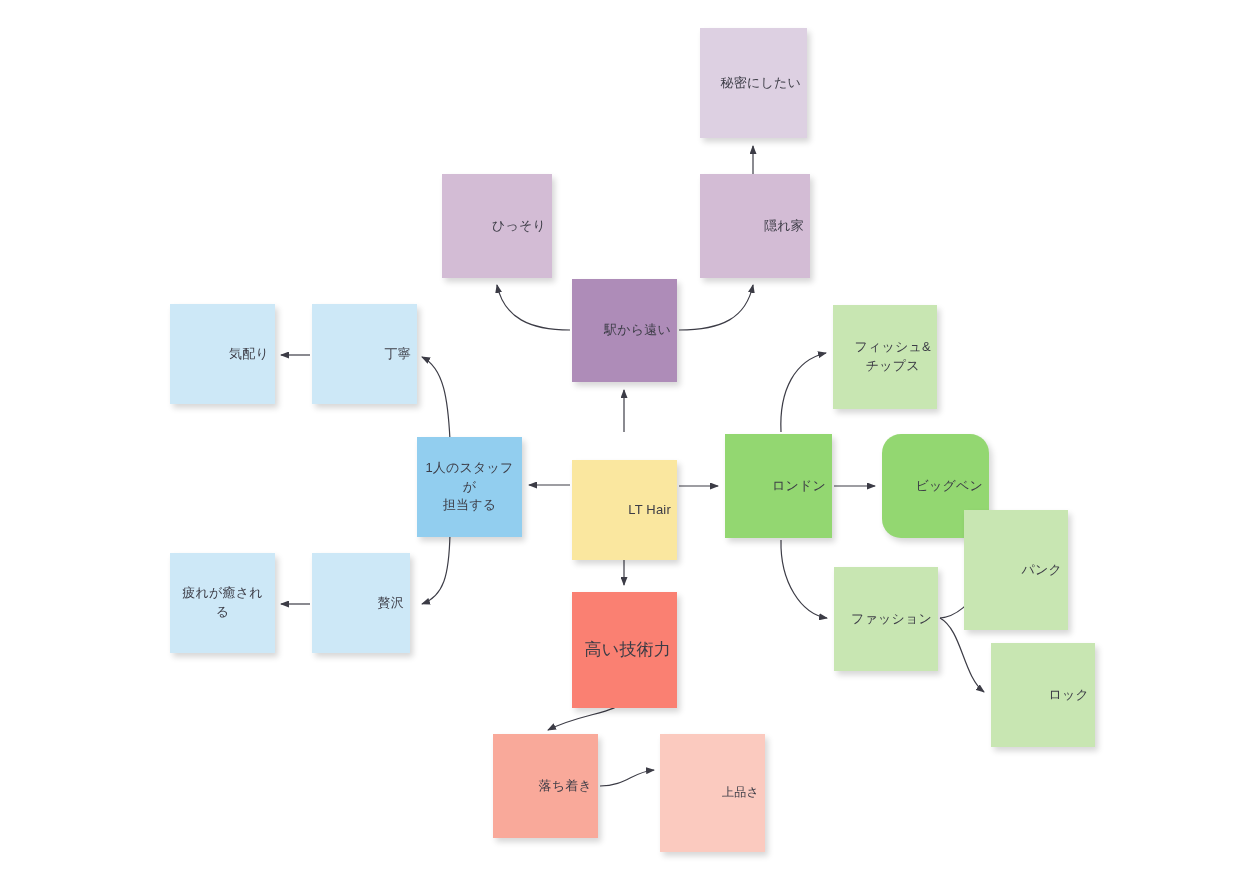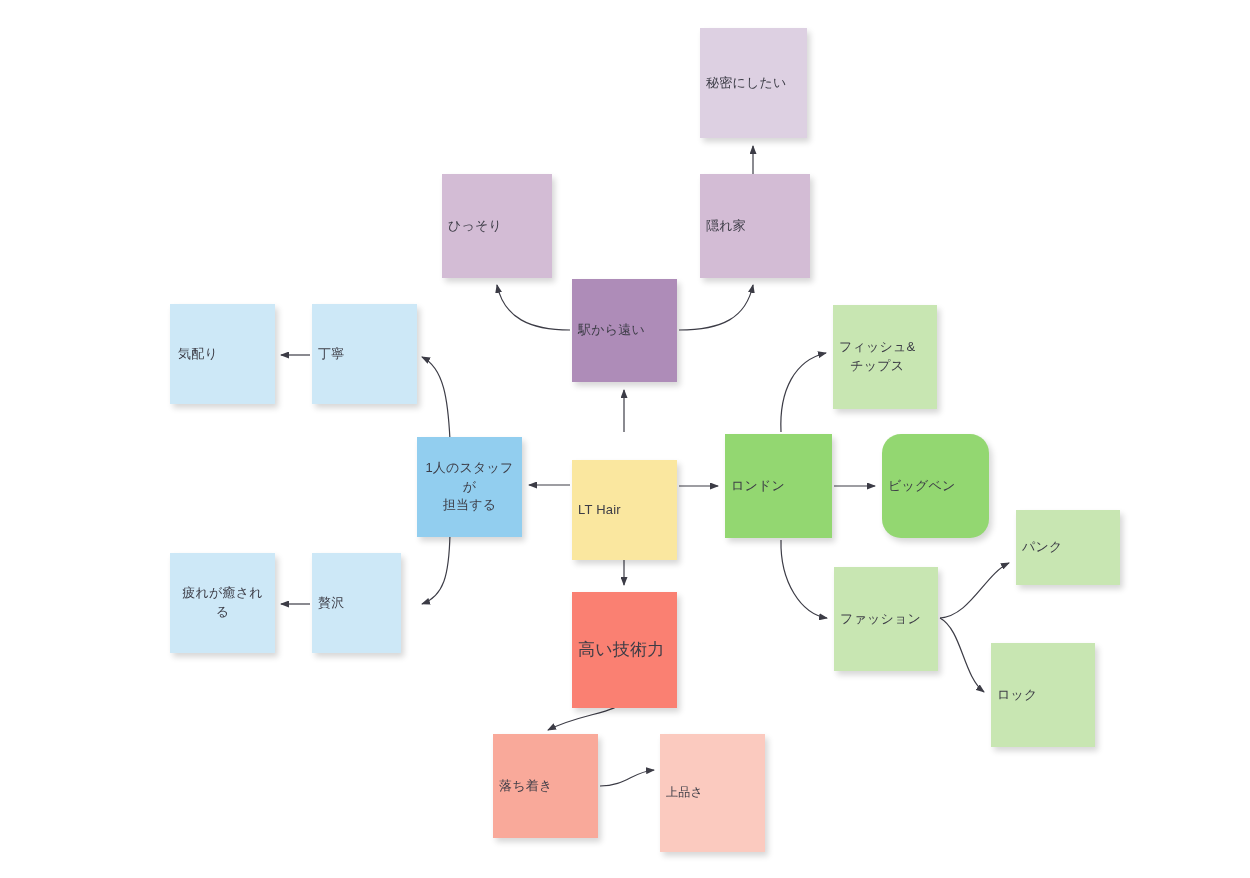--- a/index.html
+++ b/index.html
@@ -23,21 +23,21 @@
     top: 0;
     width: 1250px;
     height: 878px;
     pointer-events: none;
   }
   .node {
     position: absolute;
     box-sizing: border-box;
     display: flex;
     align-items: center;
-    justify-content: flex-start;
+    justify-content: flex-end;
     text-align: center;
     color: #3c3c46;
     font-size: 13px;
     line-height: 1.45;
     letter-spacing: 0.2px;
     padding: 4px 6px;
     box-shadow: 3px 4px 6px rgba(0,0,0,0.16);
     white-space: pre-line;
     user-select: none;
   }
@@ -78,31 +78,31 @@
         <path d="M 600 786 C 626 786 632 772 654 770" fill="none" stroke="#3c3c46" stroke-width="1.2" marker-end="url(#arrowhead)"></path>
       </g>
   </svg>
 
   <div id="nodes-group">
       <div class="node" style="left: 572px; top: 434px; width: 105px; height: 100px; background: rgb(250, 231, 159); font-size: 13px; color: rgb(60, 60, 70); margin-top: 26px;"><span class="node-label">LT Hair</span></div>
       <div class="node" style="left: 417px; top: 437px; width: 105px; height: 100px; background: rgb(146, 206, 239); font-size: 13px; color: rgb(60, 60, 70);"><span class="node-label">1人のスタッフが
 担当する</span></div>
       <div class="node" style="left: 312px; top: 304px; width: 105px; height: 100px; background: rgb(205, 232, 247); font-size: 13px; color: rgb(60, 60, 70);"><span class="node-label">丁寧</span></div>
       <div class="node" style="left: 170px; top: 304px; width: 105px; height: 100px; background: rgb(205, 232, 247); font-size: 13px; color: rgb(60, 60, 70); padding-left: 8px;"><span class="node-label">気配り</span></div>
-      <div class="node" style="left: 312px; top: 553px; width: 89px; height: 100px; background: rgb(205, 232, 247); font-size: 13px; color: rgb(60, 60, 70);"><span class="node-label">贅沢</span></div>
+      <div class="node" style="left: 312px; top: 553px; width: 98px; height: 100px; background: rgb(205, 232, 247); font-size: 13px; color: rgb(60, 60, 70);"><span class="node-label">贅沢</span></div>
       <div class="node" style="left: 170px; top: 553px; width: 105px; height: 100px; background: rgb(205, 232, 247); font-size: 13px; color: rgb(60, 60, 70);"><span class="node-label">疲れが癒される</span></div>
       <div class="node" style="left: 572px; top: 279px; width: 105px; height: 103px; background: rgb(174, 140, 184); font-size: 13px; color: rgb(60, 60, 70);"><span class="node-label">駅から遠い</span></div>
       <div class="node" style="left: 442px; top: 174px; width: 110px; height: 104px; background: rgb(211, 188, 213); font-size: 13px; color: rgb(60, 60, 70);"><span class="node-label">ひっそり</span></div>
       <div class="node" style="left: 700px; top: 174px; width: 110px; height: 104px; background: rgb(211, 188, 213); font-size: 13px; color: rgb(60, 60, 70);"><span class="node-label">隠れ家</span></div>
       <div class="node" style="left: 700px; top: 28px; width: 107px; height: 110px; background: rgb(221, 208, 226); font-size: 13px; color: rgb(60, 60, 70);"><span class="node-label">秘密にしたい</span></div>
       <div class="node" style="left: 725px; top: 434px; width: 107px; height: 104px; background: rgb(147, 215, 113); font-size: 13px; color: rgb(60, 60, 70);"><span class="node-label">ロンドン</span></div>
       <div class="node" style="left: 882px; top: 434px; width: 107px; height: 104px; background: rgb(147, 215, 113); font-size: 13px; color: rgb(60, 60, 70); border-radius: 19px;"><span class="node-label">ビッグベン</span></div>
       <div class="node" style="left: 833px; top: 305px; width: 104px; height: 104px; background: rgb(200, 230, 178); font-size: 13px; color: rgb(60, 60, 70);"><span class="node-label">フィッシュ&amp;
 チップス</span></div>
       <div class="node" style="left: 834px; top: 567px; width: 104px; height: 104px; background: rgb(200, 230, 178); font-size: 13px; color: rgb(60, 60, 70);"><span class="node-label">ファッション</span></div>
-      <div class="node" style="left: 1016px; top: 510px; width: 104px; height: 75px; background: rgb(200, 230, 178); font-size: 13px; color: rgb(60, 60, 70);"><span class="node-label">パンク</span></div>
+      <div class="node" style="left: 964px; top: 510px; width: 104px; height: 120px; background: rgb(200, 230, 178); font-size: 13px; color: rgb(60, 60, 70);"><span class="node-label">パンク</span></div>
       <div class="node" style="left: 991px; top: 643px; width: 104px; height: 104px; background: rgb(200, 230, 178); font-size: 13px; color: rgb(60, 60, 70);"><span class="node-label">ロック</span></div>
       <div class="node" style="left: 572px; top: 592px; width: 105px; height: 116px; background: rgb(250, 128, 114); font-size: 17px; color: rgb(60, 60, 70);"><span class="node-label">高い技術力</span></div>
       <div class="node" style="left: 493px; top: 734px; width: 105px; height: 104px; background: rgb(249, 169, 154); font-size: 13px; color: rgb(60, 60, 70);"><span class="node-label">落ち着き</span></div>
       <div class="node" style="left: 660px; top: 734px; width: 105px; height: 118px; background: rgb(251, 202, 191); font-size: 12px; color: rgb(60, 60, 70);"><span class="node-label">上品さ</span></div>
     </div>
 
 </div>
 
 </body></html>

